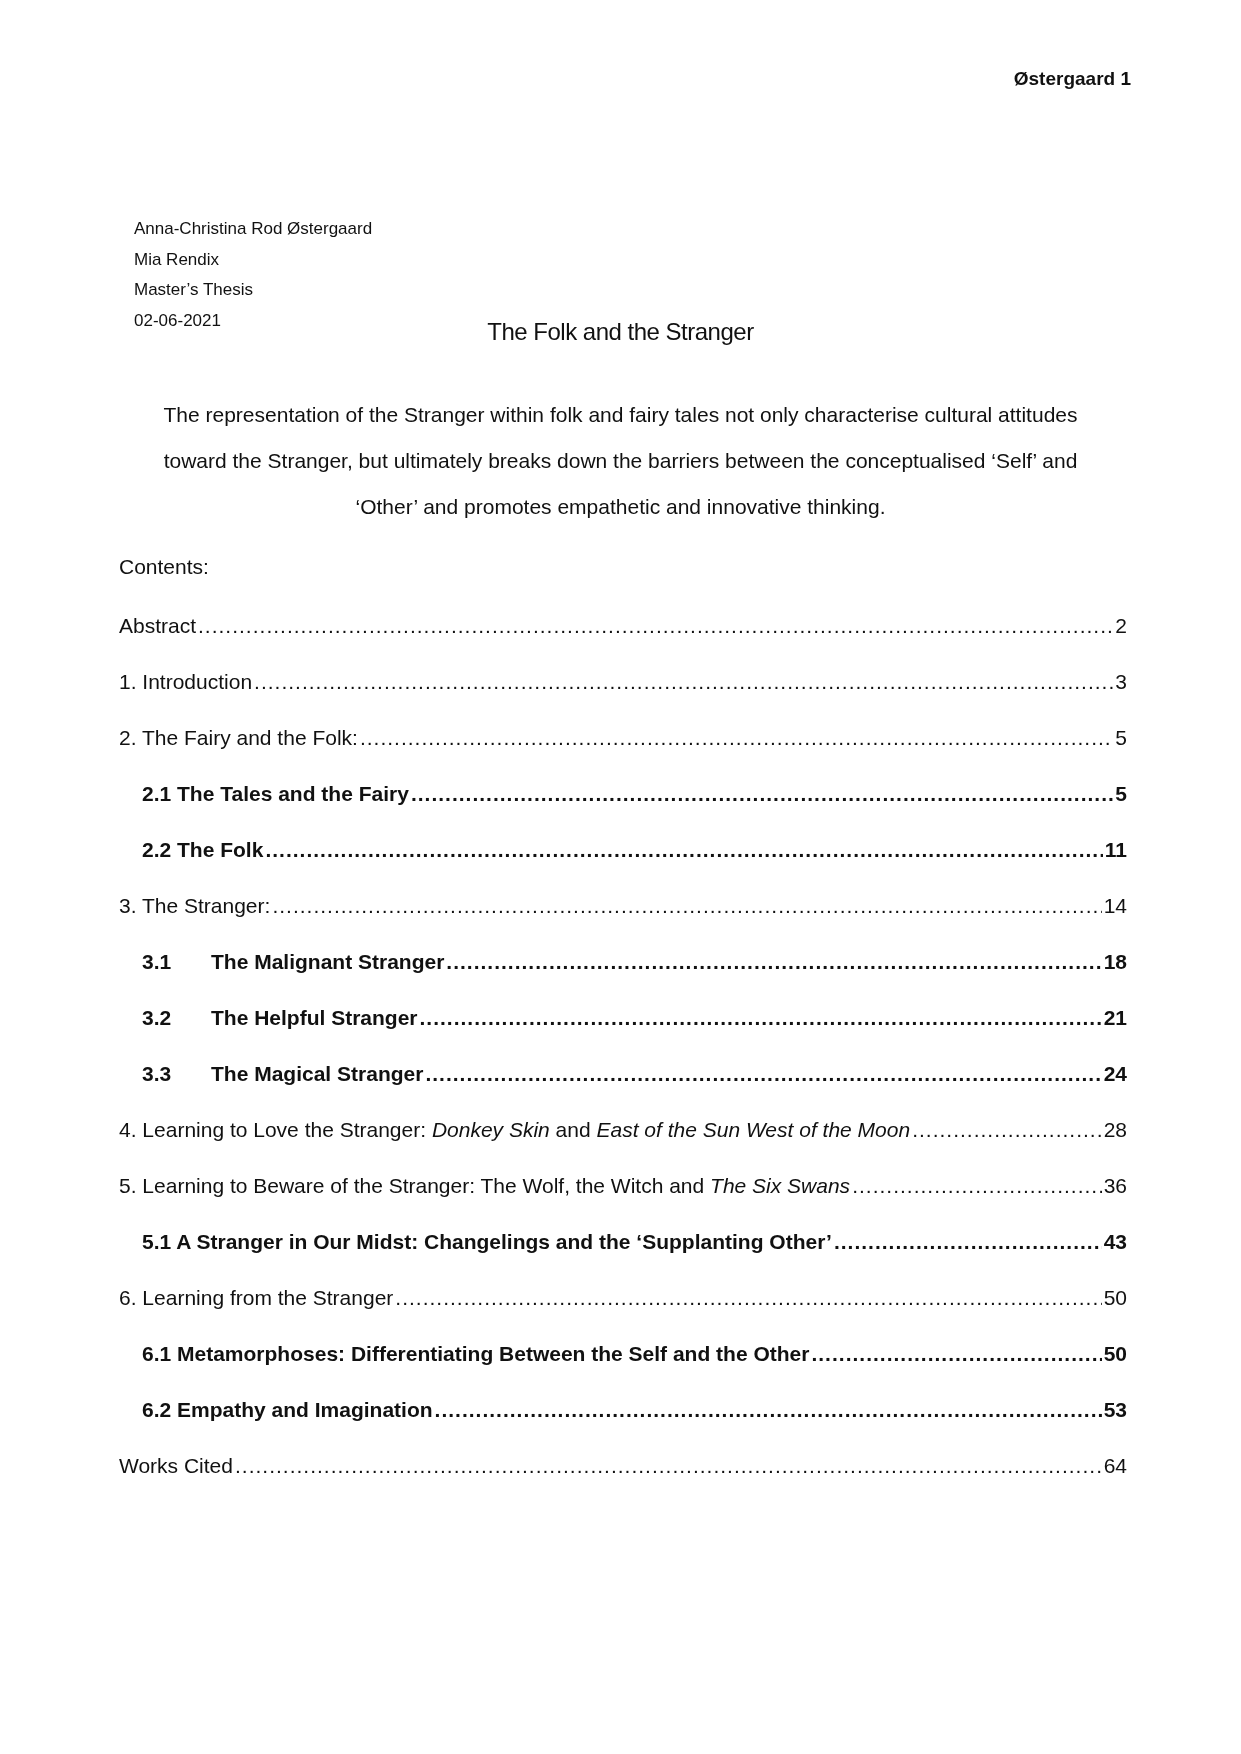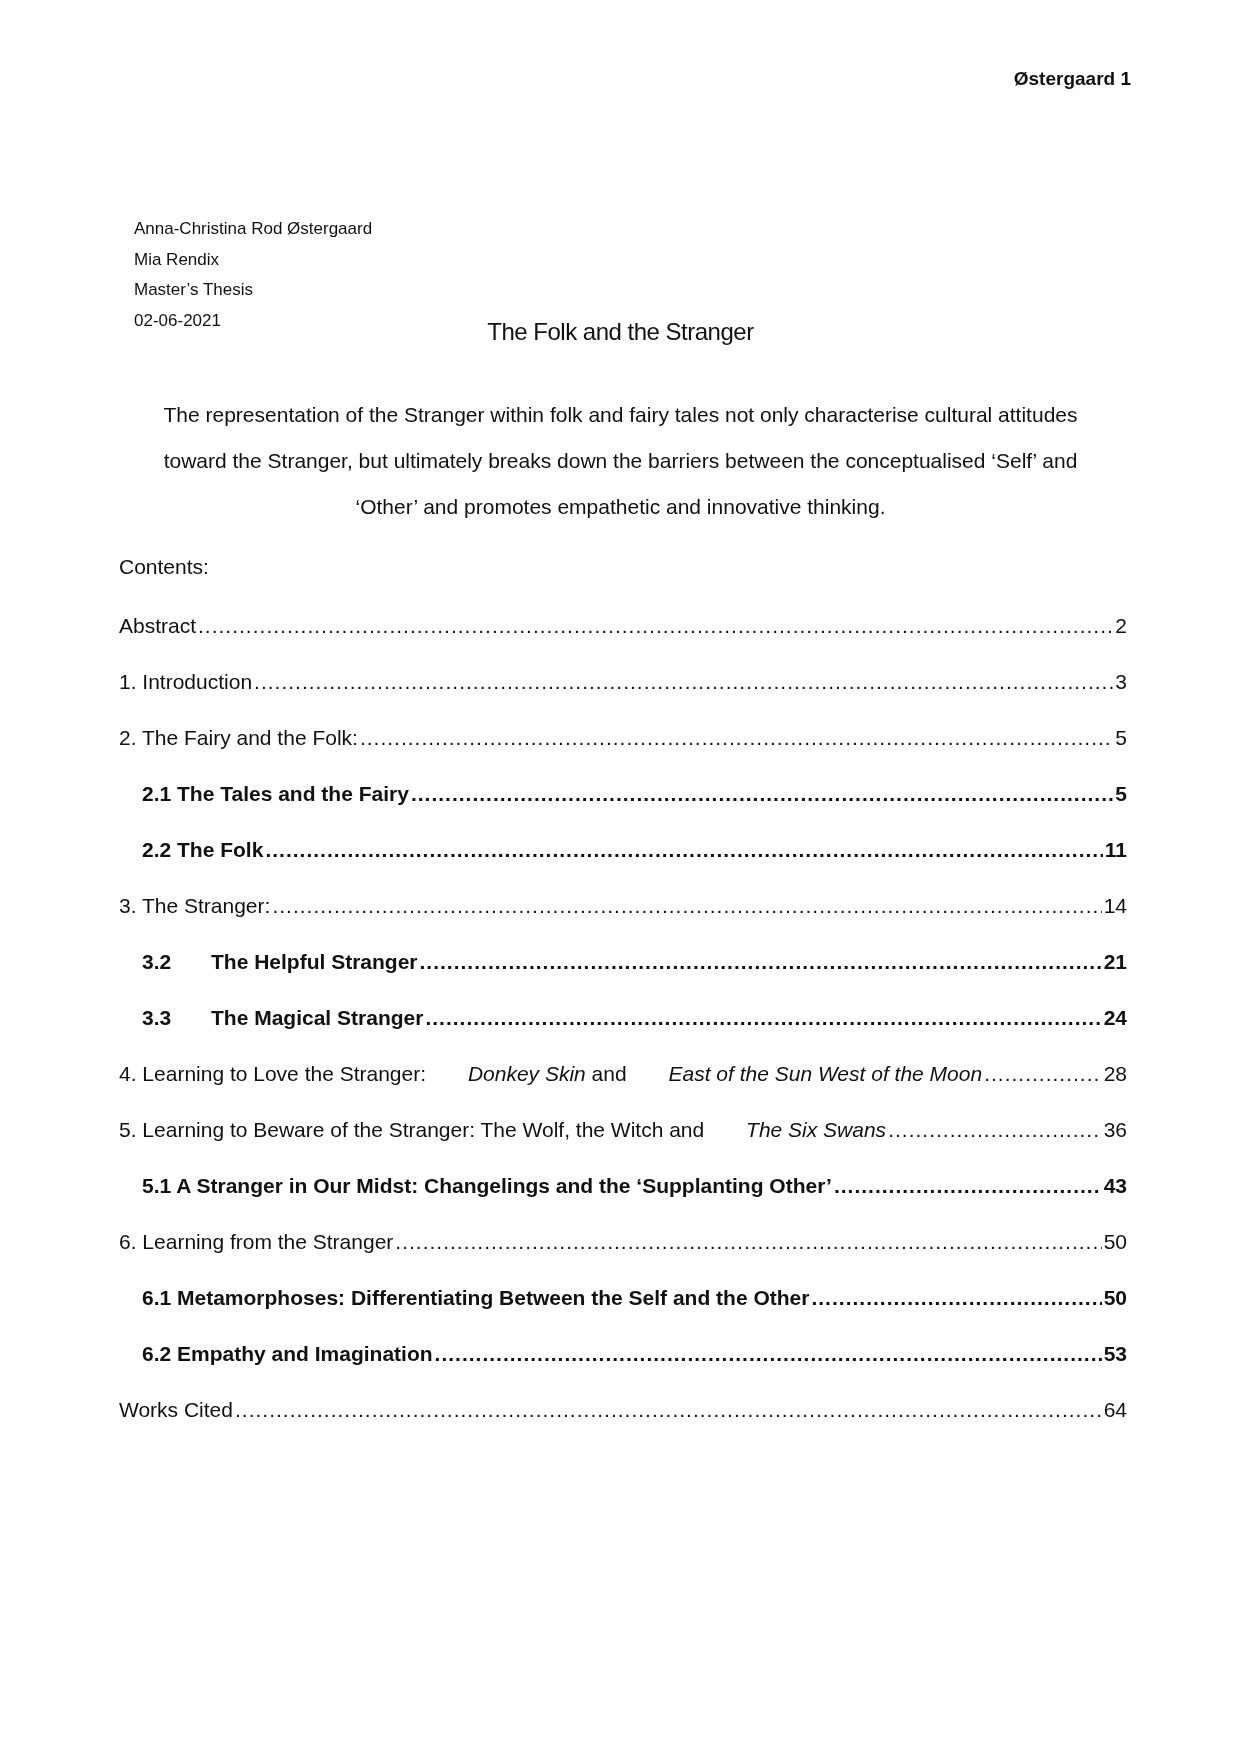--- a/index.html
+++ b/index.html
@@ -9,21 +9,21 @@
   .meta { position: absolute; left: 134px; top: 178px; font-size: 17px; line-height: 30.5px; margin-top: 36px; }
   .title { position: absolute; left: 0; right: 0; top: 318px; text-align: center;
            font-size: 24px; font-weight: 300; letter-spacing: -0.5px; }
   .subtitle { position: absolute; left: 140px; right: 140px; top: 392px; text-align: center;
               font-size: 21px; line-height: 46px; }
   .contents-label { position: absolute; left: 119px; top: 555px; font-size: 21px; }
   .toc { position: absolute; left: 119px; width: 1008px; top: 598px; font-size: 21px; }
   .toc-row { display: flex; align-items: center; height: 56px; white-space: nowrap; }
   .toc-row.l2 { padding-left: 23px; font-weight: bold; }
   .toc-num { display: inline-block; width: 69px; }
-  .toc-title em { font-style: italic; margin-left: 36px; }
+  .toc-title em { font-style: italic; }
   .toc-dots { flex: 1; overflow: hidden; margin: 0 2px; }
   .toc-dots::before { content: "................................................................................................................................................................................................................................................................................................"; letter-spacing: 1px; }
   .toc-page { text-align: right; }
 </style>
 </head>
 <body>
 
 <div class="page-header">Østergaard 1</div>
 
 <div class="meta">
@@ -63,20 +63,26 @@
       <span class="toc-title">2.2 The Folk </span>
       <span class="toc-dots"></span>
       <span class="toc-page">11</span>
     </div>
     <div class="toc-row">
       <span class="toc-title">3. The Stranger:</span>
       <span class="toc-dots"></span>
       <span class="toc-page">14</span>
     </div>
     <div class="toc-row l2">
+      <span class="toc-num">3.1</span>
+      <span class="toc-title">The Malignant Stranger</span>
+      <span class="toc-dots"></span>
+      <span class="toc-page">18</span>
+    </div>
+    <div class="toc-row l2">
       <span class="toc-num">3.2</span>
       <span class="toc-title">The Helpful Stranger</span>
       <span class="toc-dots"></span>
       <span class="toc-page">21</span>
     </div>
     <div class="toc-row l2">
       <span class="toc-num">3.3</span>
       <span class="toc-title">The Magical Stranger</span>
       <span class="toc-dots"></span>
       <span class="toc-page">24</span>

